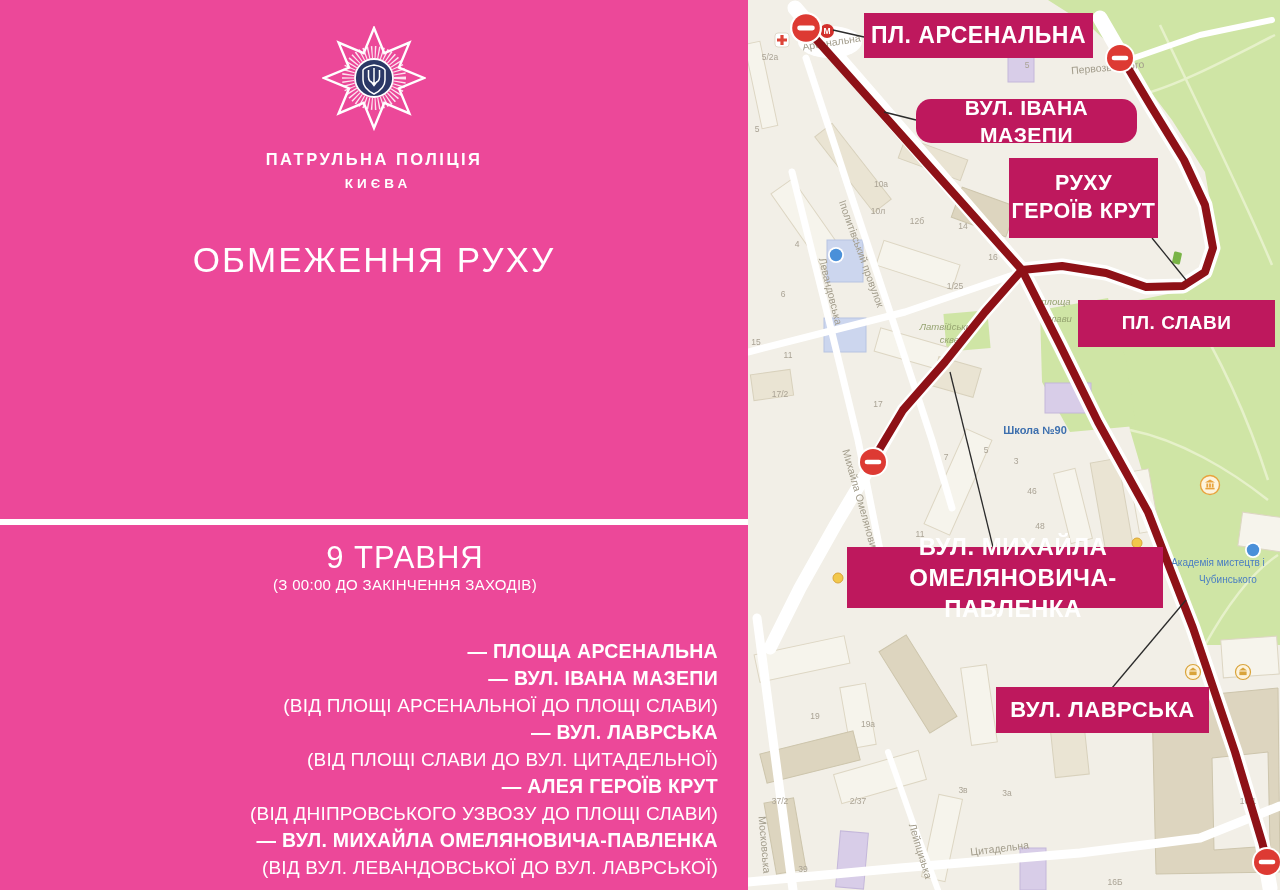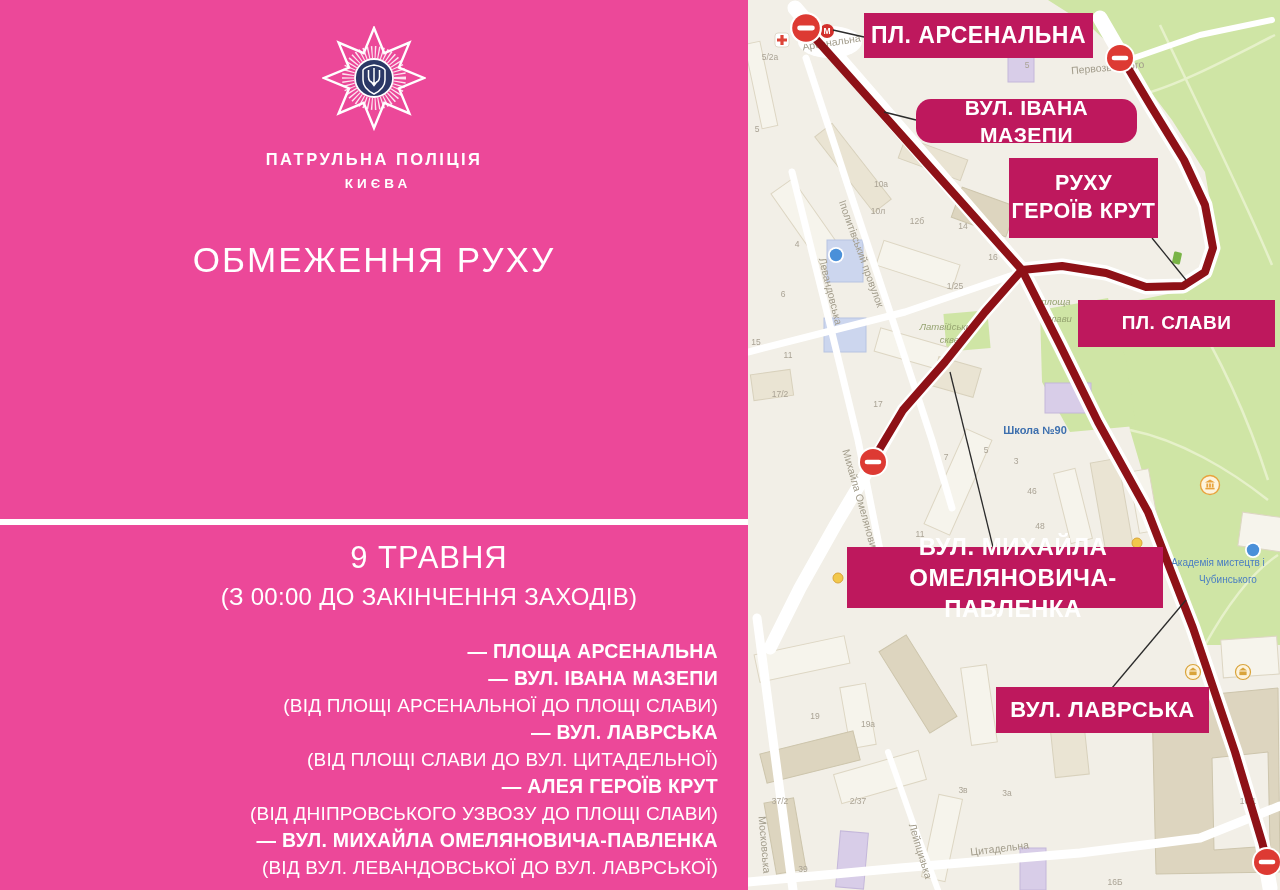--- a/index.html
+++ b/index.html
@@ -9,23 +9,23 @@
     background:#f2efe7;
   }
   
   .panel{position:absolute;left:0;top:0;width:748px;height:890px;background:#ec4899;color:#fff;}
   .divider{position:absolute;left:0;top:519px;width:748px;height:6px;background:#ffffff;}
   .logo-wrap{position:absolute;left:0;top:26px;width:748px;text-align:center;}
   .org-line{margin-top:8px;font-size:16.5px;font-weight:bold;letter-spacing:2.5px;}
   .city-line{margin-top:7px;font-size:13.5px;font-weight:bold;letter-spacing:4px;margin-left:8px;}
   .big-title{position:absolute;left:0;top:240px;width:748px;text-align:center;
     font-size:35px;font-weight:500;letter-spacing:2px;}
-  .date-wrap{position:absolute;left:0;top:540px;width:810px;text-align:center;padding-left:24px;}
+  .date-wrap{position:absolute;left:0;top:540px;width:810px;text-align:center;}
   .date-main{font-size:31px;font-weight:500;letter-spacing:1px;}
-  .date-note{margin-top:7px;font-size:24px;letter-spacing:.3px;}
+  .date-note{font-size:15px;letter-spacing:.3px;}
   .rlist{position:absolute;left:78px;top:638px;width:640px;text-align:right;}
   .rlist .street{font-size:19.5px;font-weight:bold;line-height:27px;letter-spacing:.3px;white-space:nowrap;}
   .rlist .note{font-size:19px;font-weight:400;line-height:27px;letter-spacing:.2px;white-space:nowrap;}
   
   .map{position:absolute;left:748px;top:0;width:532px;height:890px;}
   .map svg{position:absolute;left:0;top:0;}
   .map-label{
     position:absolute;background:#be185d;color:#fff;font-weight:bold;
     display:flex;flex-direction:column;align-items:center;justify-content:center;
     text-align:center;letter-spacing:.5px;line-height:1.3;z-index:5;

